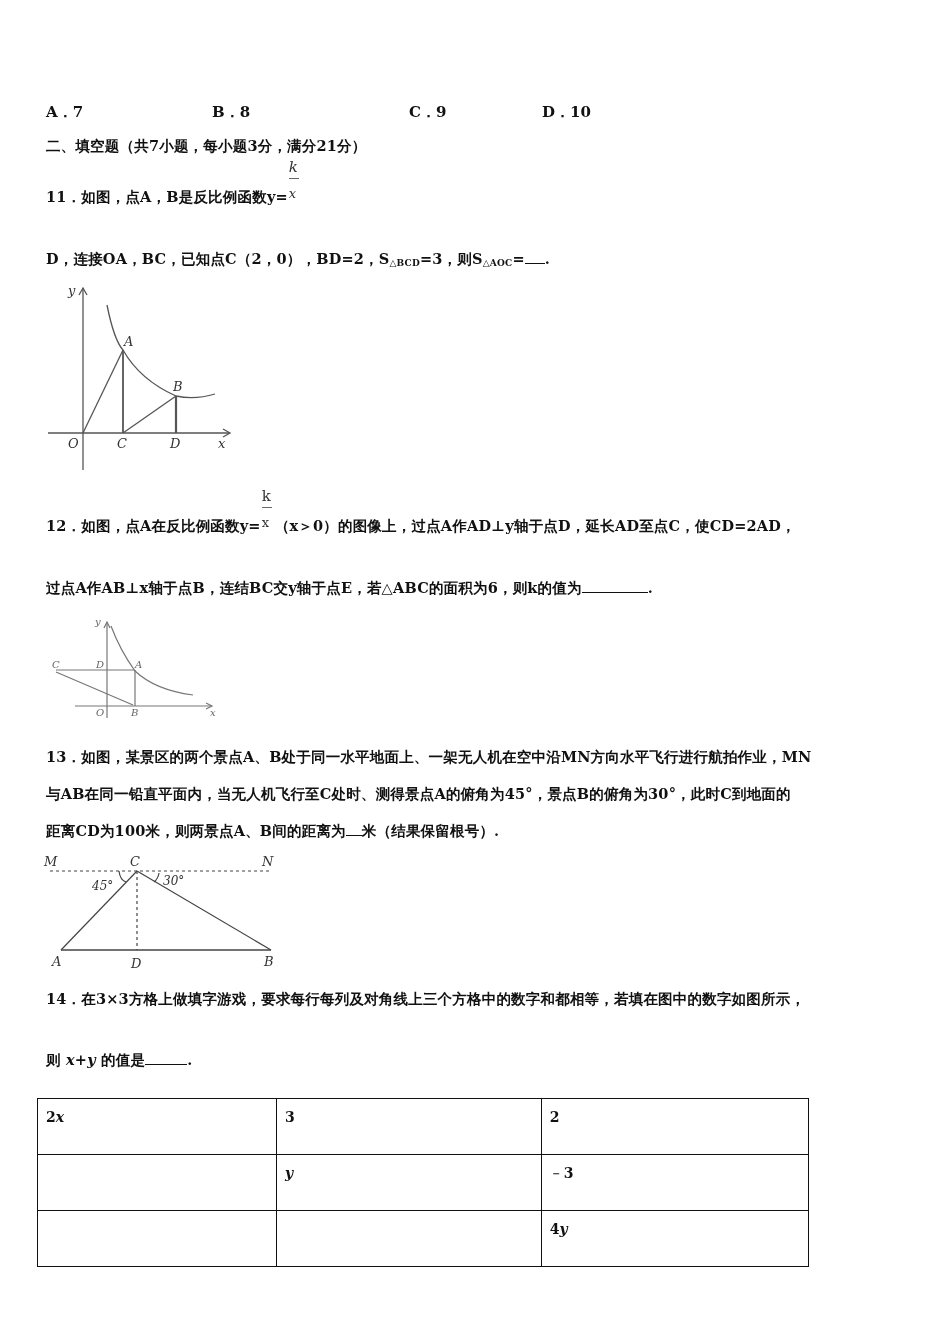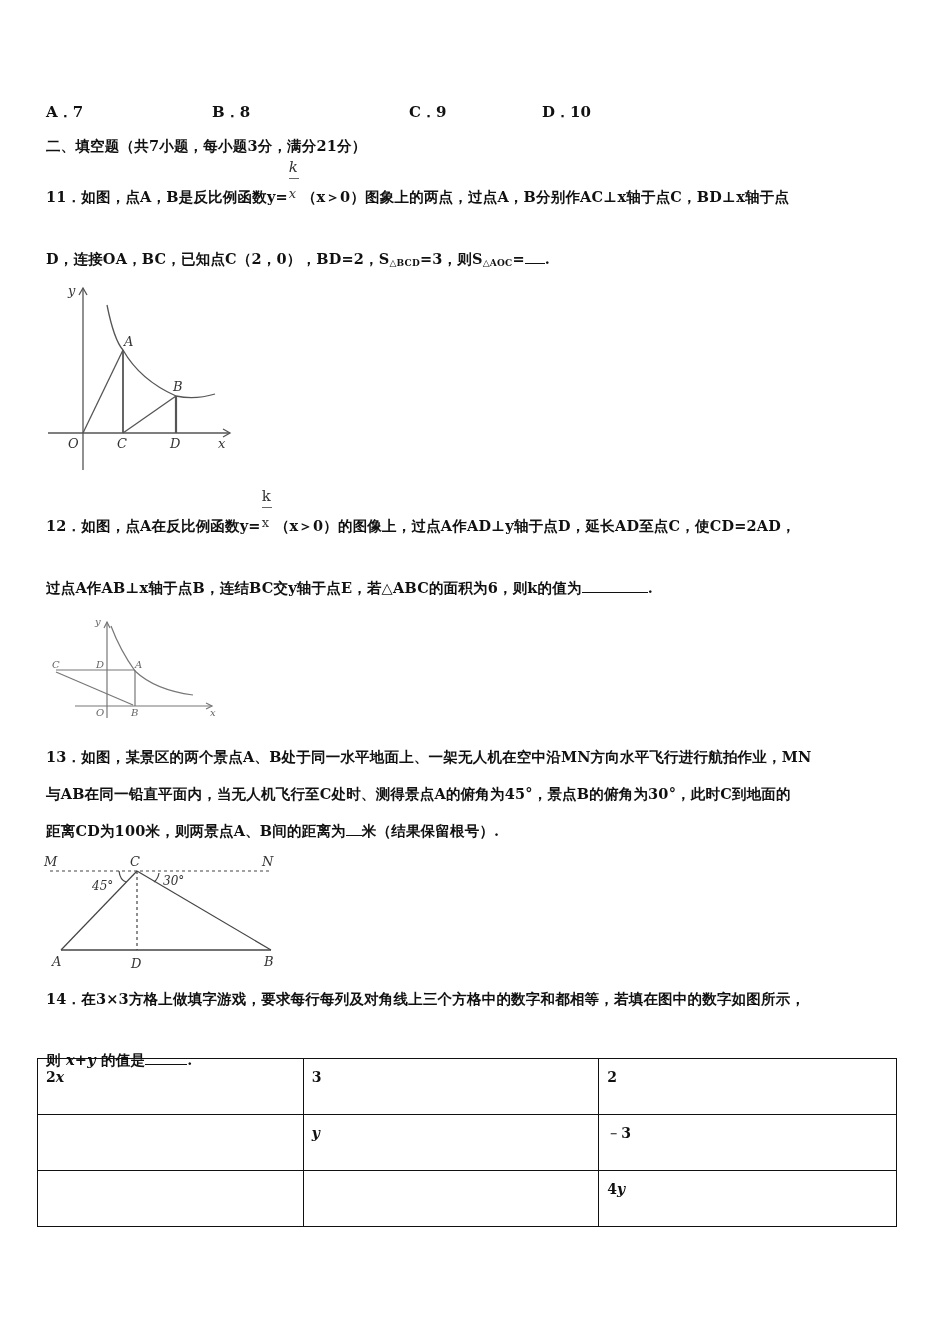--- a/index.html
+++ b/index.html
@@ -17,42 +17,42 @@
     display: inline-block; position: relative; width: 14px; height: 14px; vertical-align: baseline;
   }
   .frac .num { position: absolute; left: 1px; top: -30px; font-weight: normal; font-style: italic; font-size: 15px; color: #333; }
   .frac .bar { position: absolute; left: 1px; top: -10px; width: 10px; border-top: 1px solid #666; }
   .frac .den { position: absolute; left: 1px; top: -2px; font-weight: normal; font-style: italic; font-size: 13px; color: #333; }
   .frac.upright .num, .frac.upright .den { font-style: normal; }
   sub.s { font-size: 9px; vertical-align: -2px; }
   .blank { display: inline-block; border-bottom: 1.5px solid #111; height: 12px; vertical-align: baseline; }
   .fig { position: absolute; }
   table.grid {
-    position: absolute; left: 37px; top: 1058px; border-collapse: collapse;
-    width: 860px;
+    position: absolute; left: 37px; top: 1098px; border-collapse: collapse;
+    width: 772px;
   }
   table.grid td {
     border: 1.5px solid #111; height: 45px; vertical-align: top;
     padding: 10px 8px 0 8px; font-size: 14px; font-weight: bold;
   }
   .it { font-style: italic; }
   svg text { font-family: "DejaVu Serif", "Liberation Serif", serif; font-style: italic; }
 </style>
 </head>
 <body>
 
 <div class="opt" style="left:46px;">A．7</div>
 <div class="opt" style="left:212px;">B．8</div>
 <div class="opt" style="left:377px;margin-left:32px;">C．9</div>
 <div class="opt" style="left:542px;">D．10</div>
 
 <div class="line" style="top:137px;">二、填空题（共7小题，每小题3分，满分21分）</div>
 
 <div class="line" style="top:188px;">
-  <span>11．如图，点A，B是反比例函数y=</span><span class="frac"><span class="num">k</span><span class="bar"></span><span class="den">x</span></span><span>（x＞0）图象上的两点，过点A，B分别作AC⊥x轴于点C，BD⊥x轴于点</span>
+  <span>11．如图，点A，B是反比例函数y=</span><span class="frac"><span class="num">k</span><span class="bar"></span><span class="den">x</span></span>
 </div>
 <div class="line" style="top:250px;">
   <span>D，连接OA，BC，已知点C（2，0），BD=2，S</span><sub class="s">△BCD</sub><span>=3，则S</span><sub class="s">△AOC</sub><span>=</span><span class="blank" style="width:20px;"></span><span>.</span>
 </div>
 
 <svg class="fig" style="left:40px; top:280px;" width="200" height="195" viewBox="0 0 200 195">
   <g stroke="#555" stroke-width="1.3" fill="none">
     <line x1="8" y1="153" x2="190" y2="153"></line>
     <polyline points="183,149 190,153 183,157"></polyline>
     <line x1="43" y1="190" x2="43" y2="8"></line>

